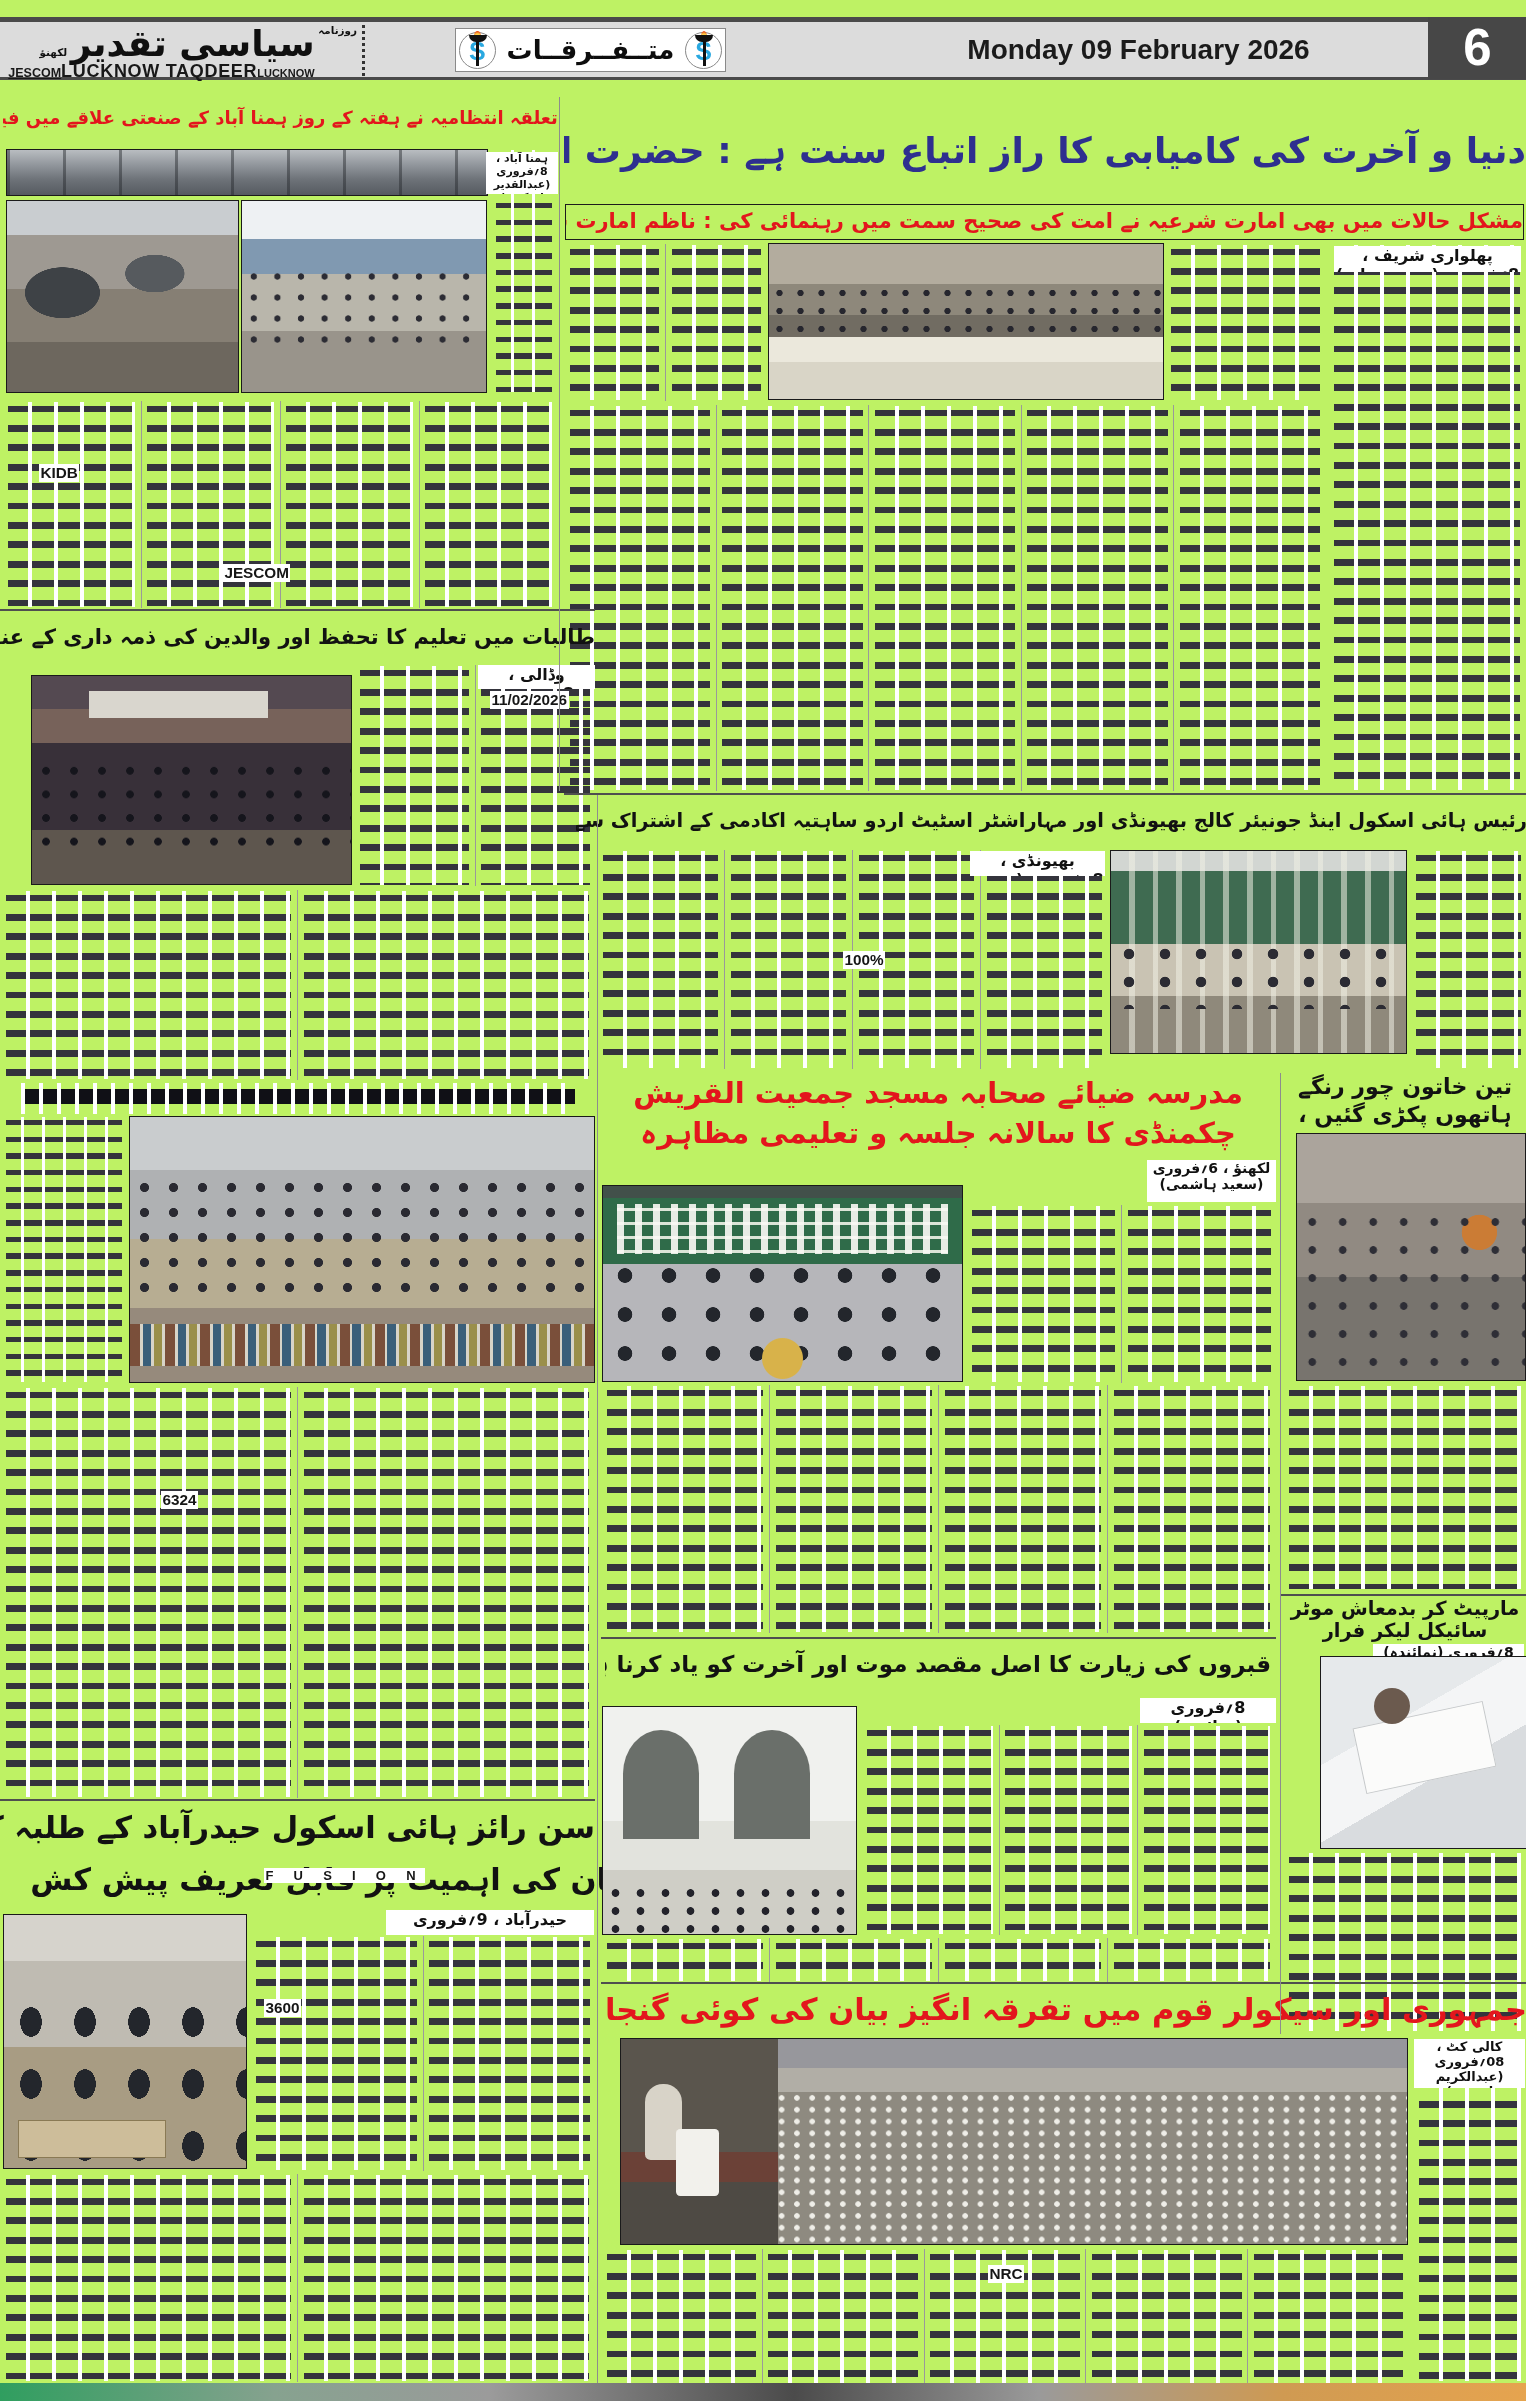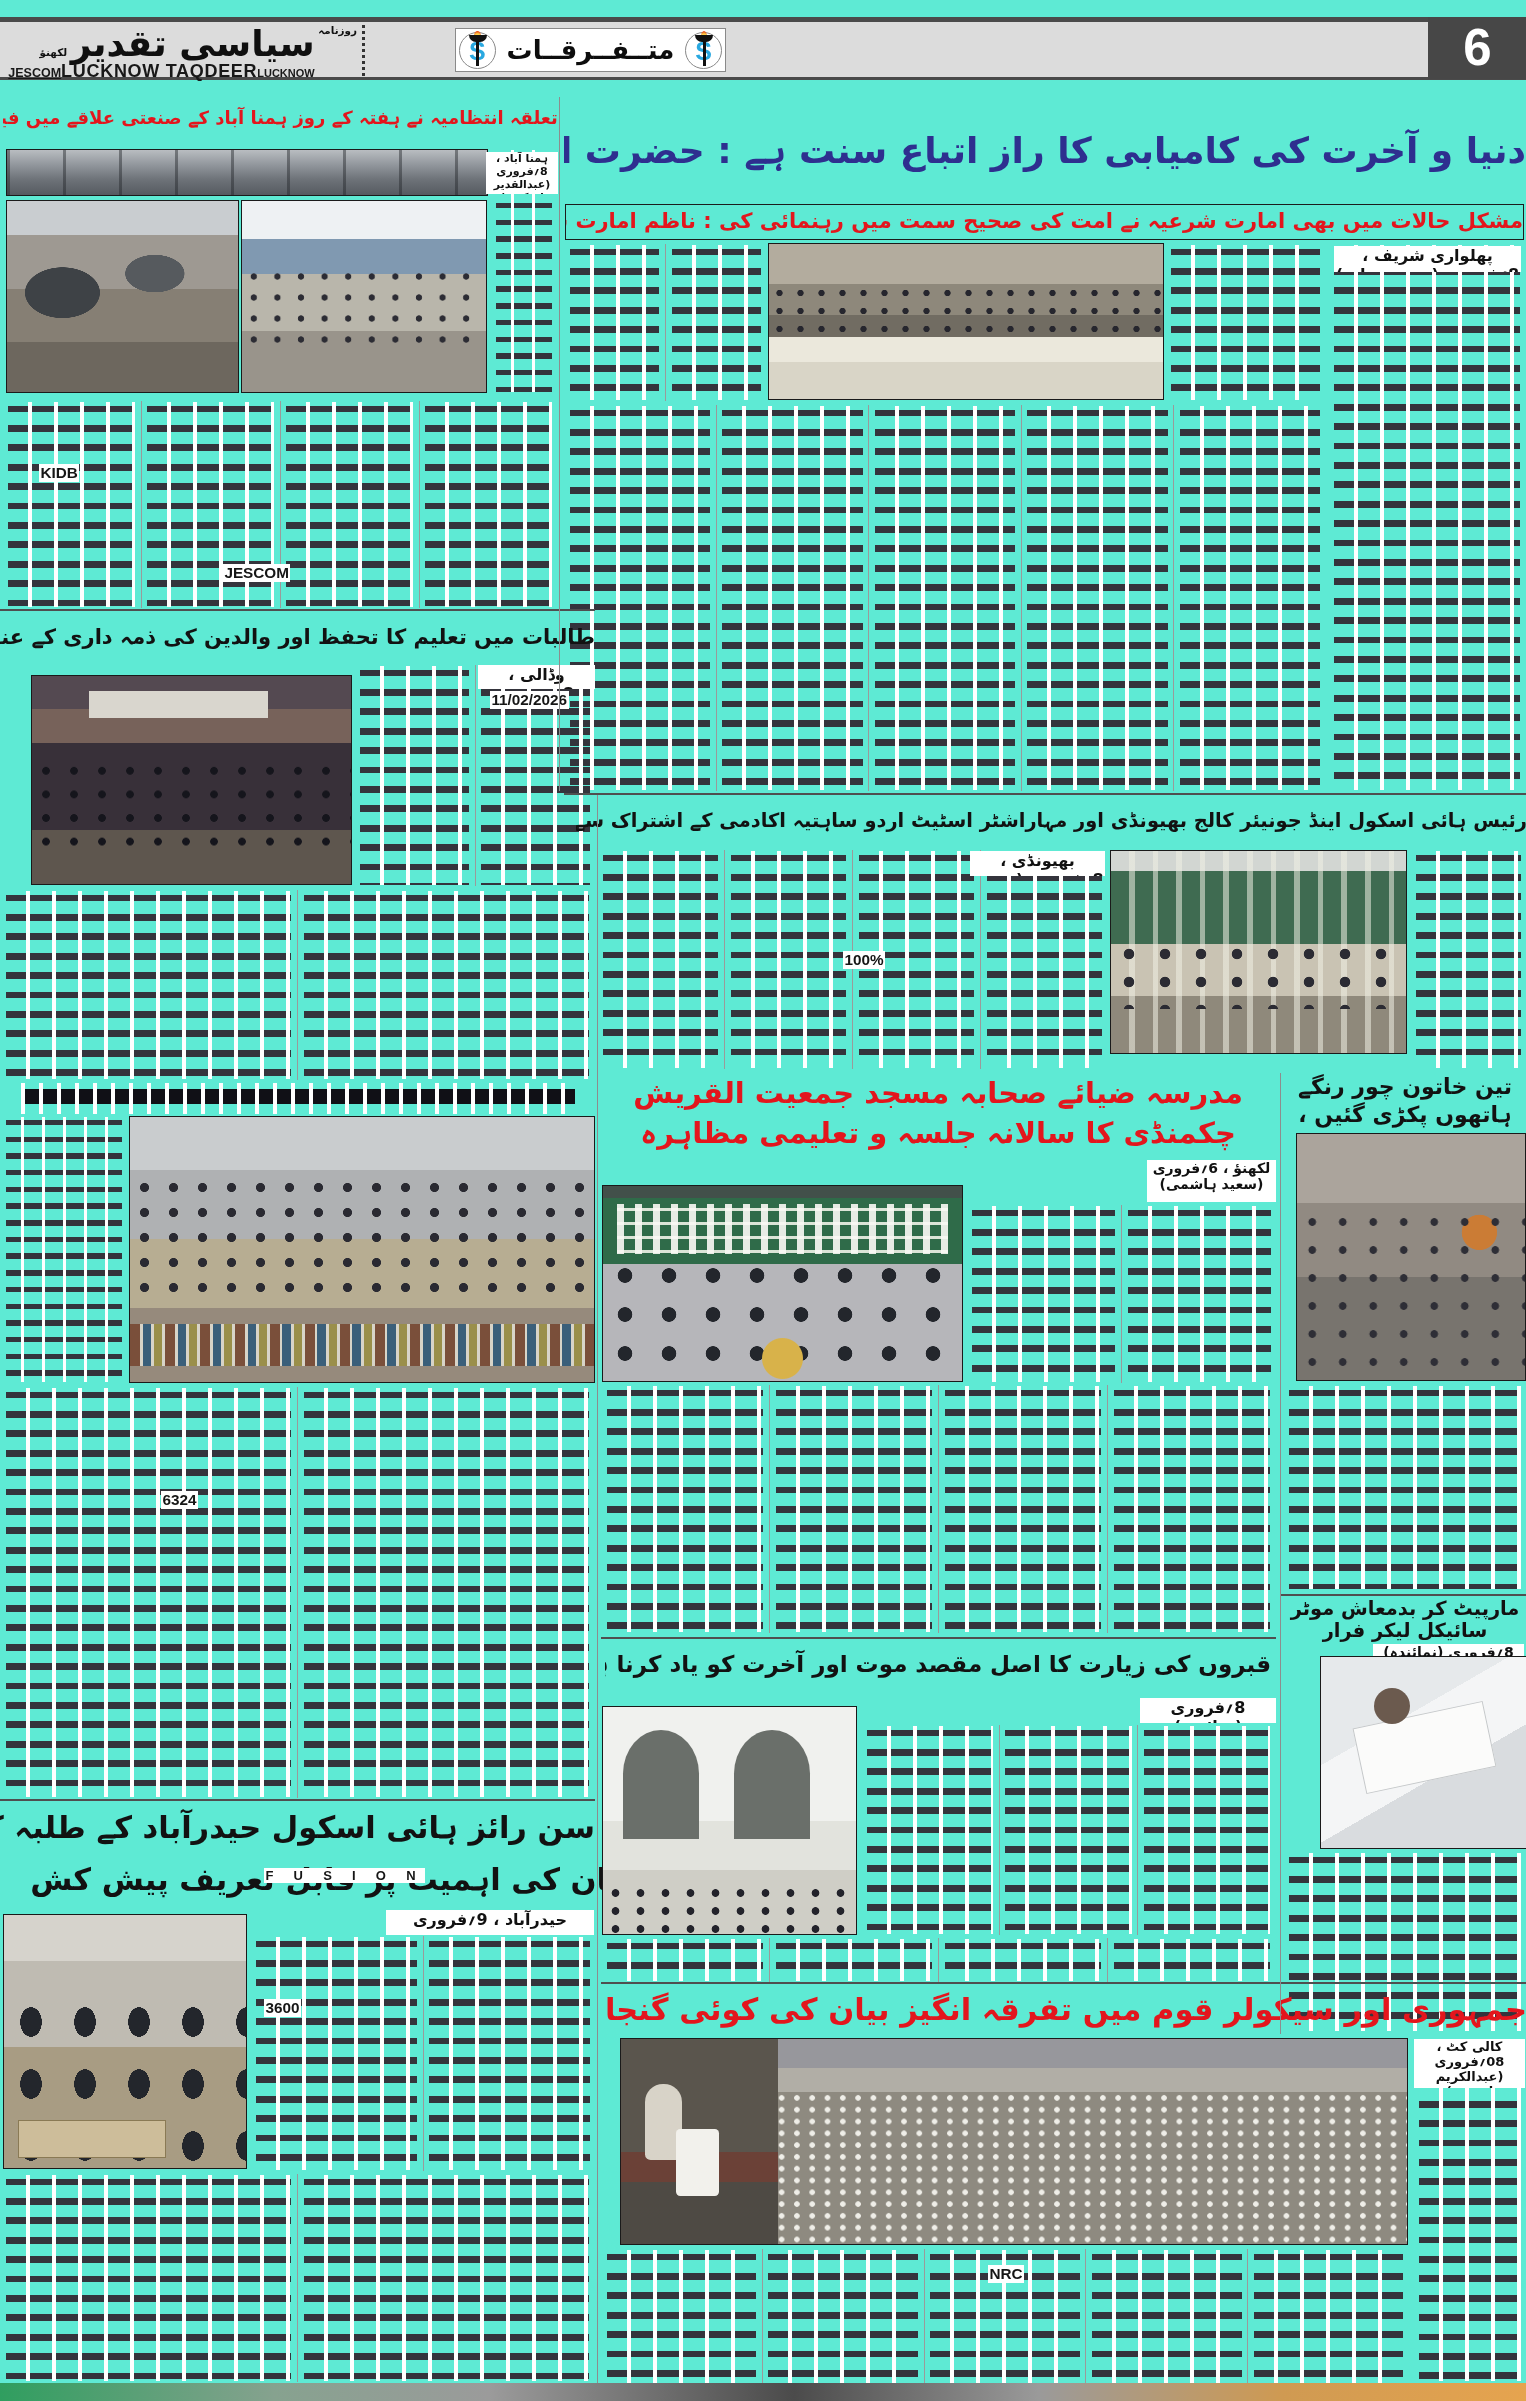--- a/index.html
+++ b/index.html
@@ -1,17 +1,17 @@
 <!DOCTYPE html>
 <html lang="ur" style="font-size:11px"><head>
 <meta charset="utf-8">
 <title>Daily Siyasi Taqdeer — Page 6</title>
 <style>
   html,body{margin:0;padding:0;background:#fff;}
-  #page{position:relative;width:1527px;height:2401px;background:#5eead4;overflow:hidden;
+  #page{position:relative;width:1527px;height:2401px;background:#bef264;overflow:hidden;
         font-family:"Liberation Sans",sans-serif;text-decoration:underline;}
   
   #hdr-topline{position:absolute;left:0;top:17.4px;width:1527px;height:4.2px;background:#4a4a4a;}
   #hdr-bar{position:absolute;left:0;top:21.5px;width:1527px;height:58px;background:#dcdcdc;
            border-bottom:3.5px solid #4a4a4a;box-sizing:border-box;}
   #masthead{position:absolute;left:7px;top:23.6px;width:350px;height:39px;direction:rtl;
             font-family:"DejaVu Sans",sans-serif;color:#101010;}
   #masthead .big{font-size:36px;font-weight:bold;line-height:39px;}
   #masthead .small-top{font-size:10.4px;font-weight:bold;vertical-align:top;}
   #masthead .small-city{font-size:10.4px;font-weight:bold;}
@@ -160,20 +160,21 @@
     </span>
     <span id="section-name">متــفــرقــات</span>
     <span class="slogo">
       <span class="s-flame"></span>
       <span class="s-arc"></span>
       <span class="s-letter">S</span>
       <span class="s-pen"></span>
     </span>
   </div>
 
+  <div id="hdr-date">Monday 09 February 2026</div>
   <div id="page-box">6</div>
 
   <div class="art-h" style="left:2.8px;top:96px;width:555px;height:43px;font-size:18px;line-height:43px;color:#e3161d;">تعلقہ انتظامیہ نے ہفتہ کے روز ہمنا آباد کے صنعتی علاقے میں فیکٹریوں کا معائنہ کیا</div>
   <div class="ph" id="ph-industrial" style="left:5.6px;top:149px;width:482px;height:47px;"></div>
   <div class="cols sm" style="left:490px;top:149px;width:68px;height:244px;">
     <div class="col"></div>
   </div>
   <div class="dl" style="left:486px;top:152px;width:72px;height:42px;font-size:11px;">ہمنا آباد ، 8؍فروری (عبدالقدیر لشکری)</div>
   <div class="ph" id="ph-trucks" style="left:5.6px;top:200px;width:233px;height:193px;"></div>
   <div class="ph" id="ph-visit" style="left:241px;top:200px;width:246px;height:193px;"></div>

